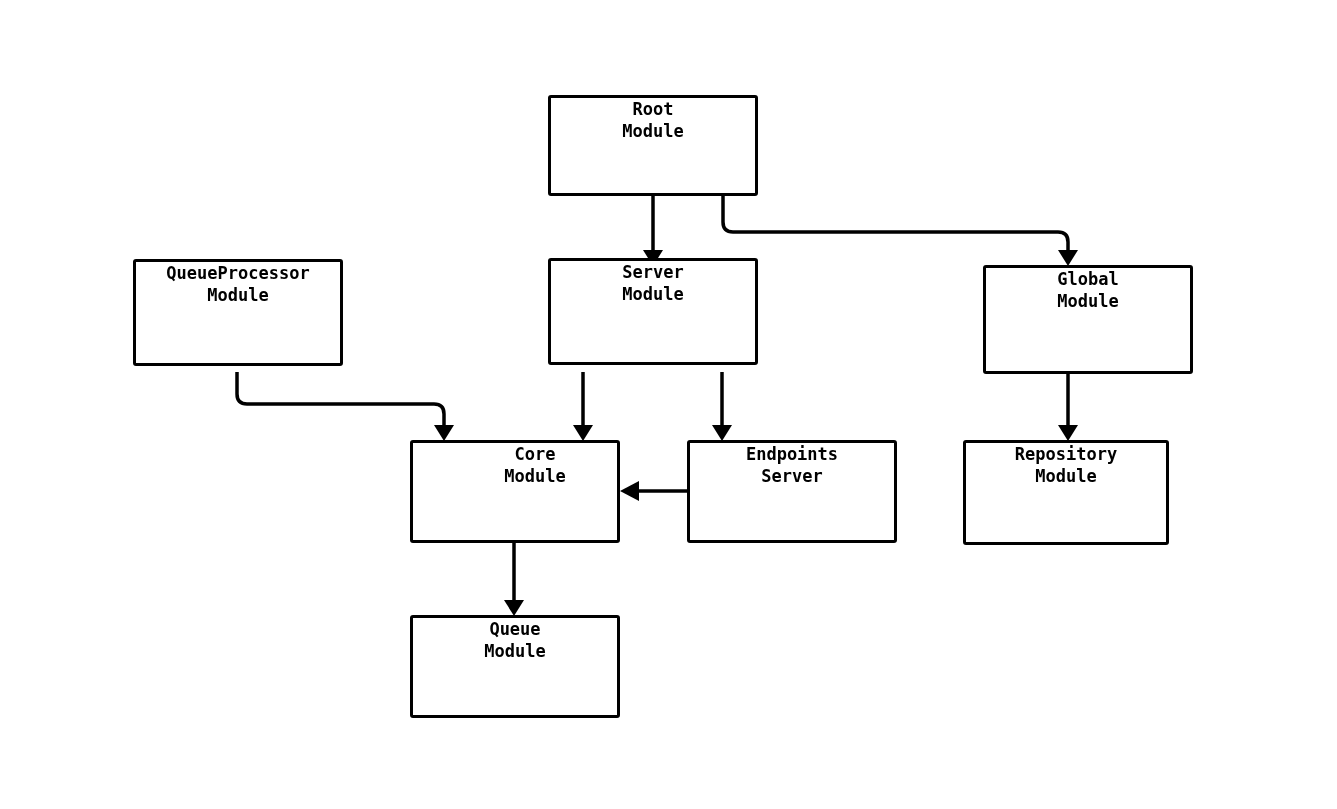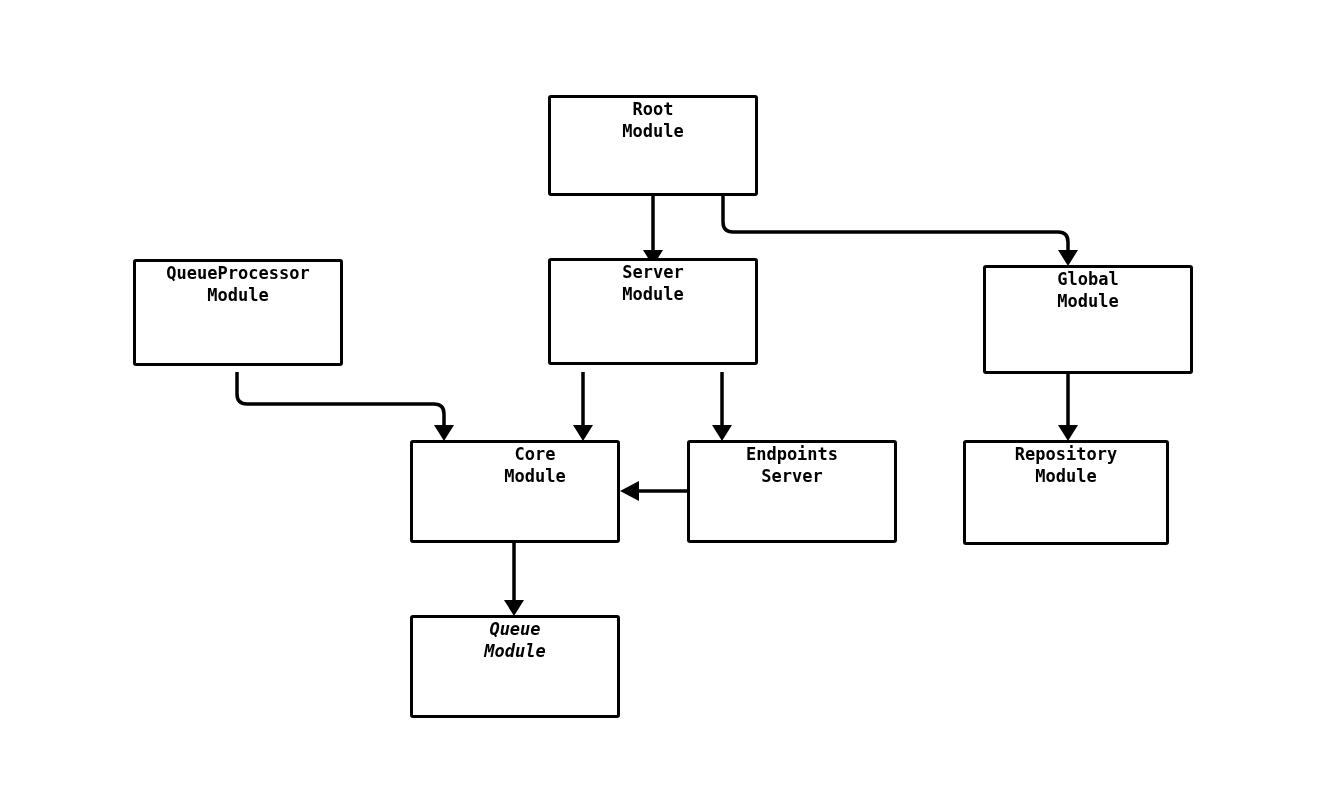--- a/index.html
+++ b/index.html
@@ -139,19 +139,19 @@
     <div class="node" style="left:687px; top:440px; width:210px; height:103px;">
       <div class="node-label">Endpoints
 Server</div>
     </div>
 
     <div class="node" style="left:963px; top:440px; width:206px; height:105px;">
       <div class="node-label">Repository
 Module</div>
     </div>
 
-    <div class="node" style="left:410px; top:615px; width:210px; height:103px;font-style:italic;">
+    <div class="node" style="left:410px; top:615px; width:210px; height:103px;">
       <div class="node-label">Queue
 Module</div>
     </div>
 
   </div>
 </div>
 
 </body></html>

